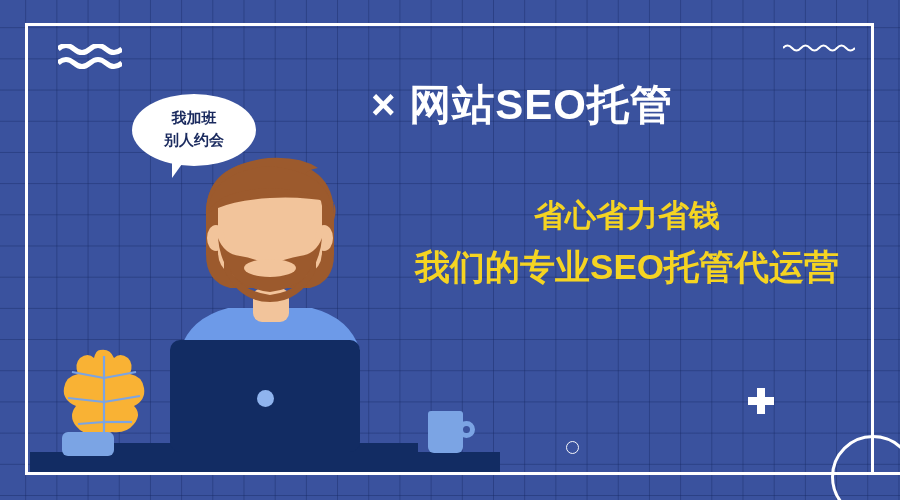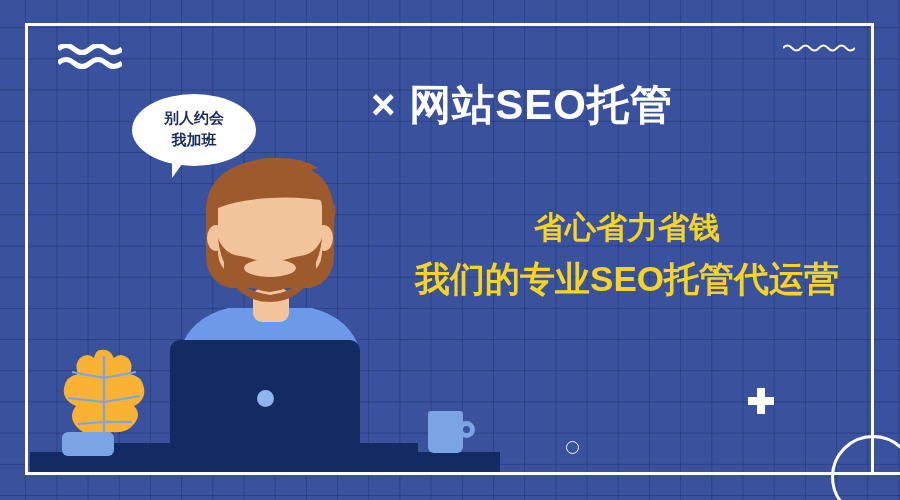--- a/index.html
+++ b/index.html
@@ -116,21 +116,21 @@
     position: absolute;
     left: 340px; top: 118px;
     width: 545px;
     color: #ffffff;
     font-size: 16.5px;
     font-weight: normal;
     white-space: nowrap;
   }
   .slogans {
     position: absolute;
-    left: 382px; top: 208px;
+    left: 382px; top: 196px;
     width: 490px;
     text-align: center;
   }
   .slogan {
     color: #f5d422;
     font-weight: bold;
     white-space: nowrap;
   }
   .slogan-1 { font-size: 31px; line-height: 40px; }
   .slogan-2 { font-size: 35px; line-height: 62px; letter-spacing: 0px; }
@@ -299,18 +299,18 @@
       <path d="M56 54 L92 48"></path>
       <path d="M56 74 L30 76"></path>
       <path d="M56 74 L84 74"></path>
     </g>
   </svg>
   <div class="pot"></div>
 
   <div class="bubble-tail"></div>
   <div class="bubble">
     <div class="bubble-text">
+      <div>我加班</div>
       <div>别人约会</div>
-      <div>我加班</div>
     </div>
   </div>
 
 </div>
 
 </body></html>

